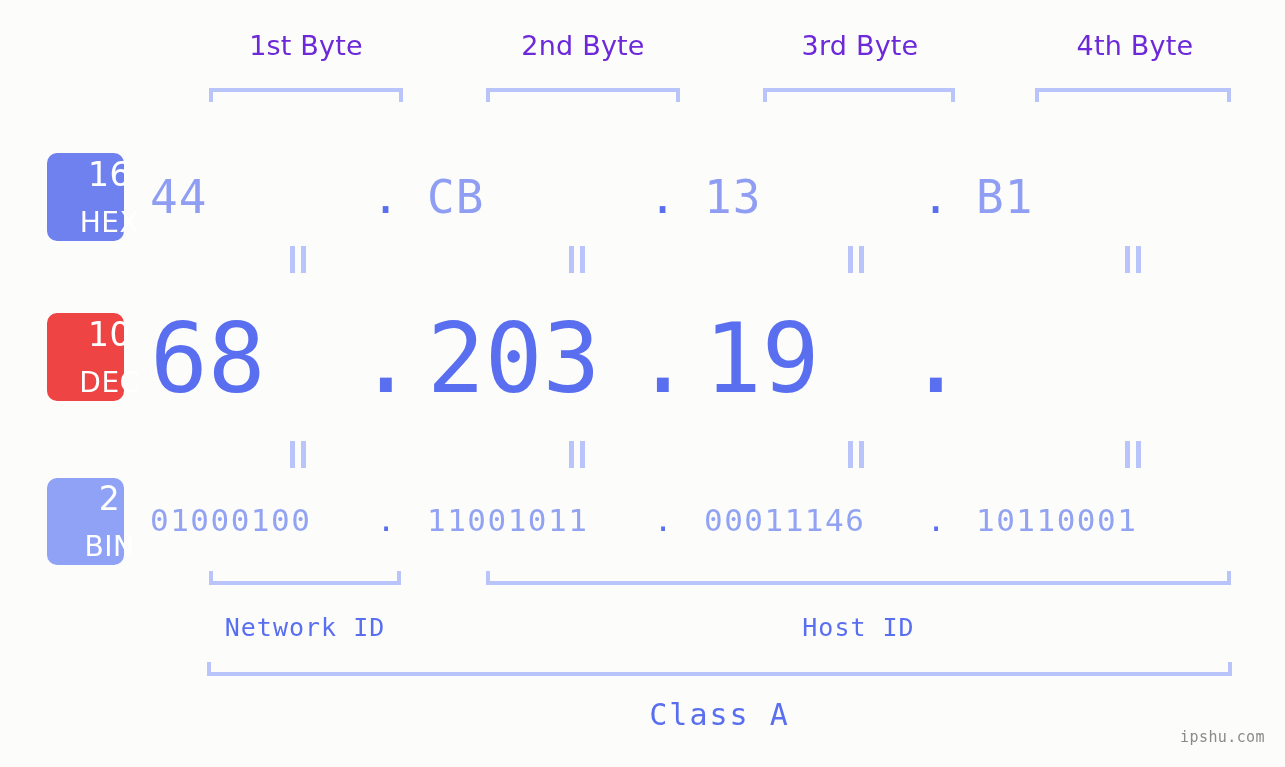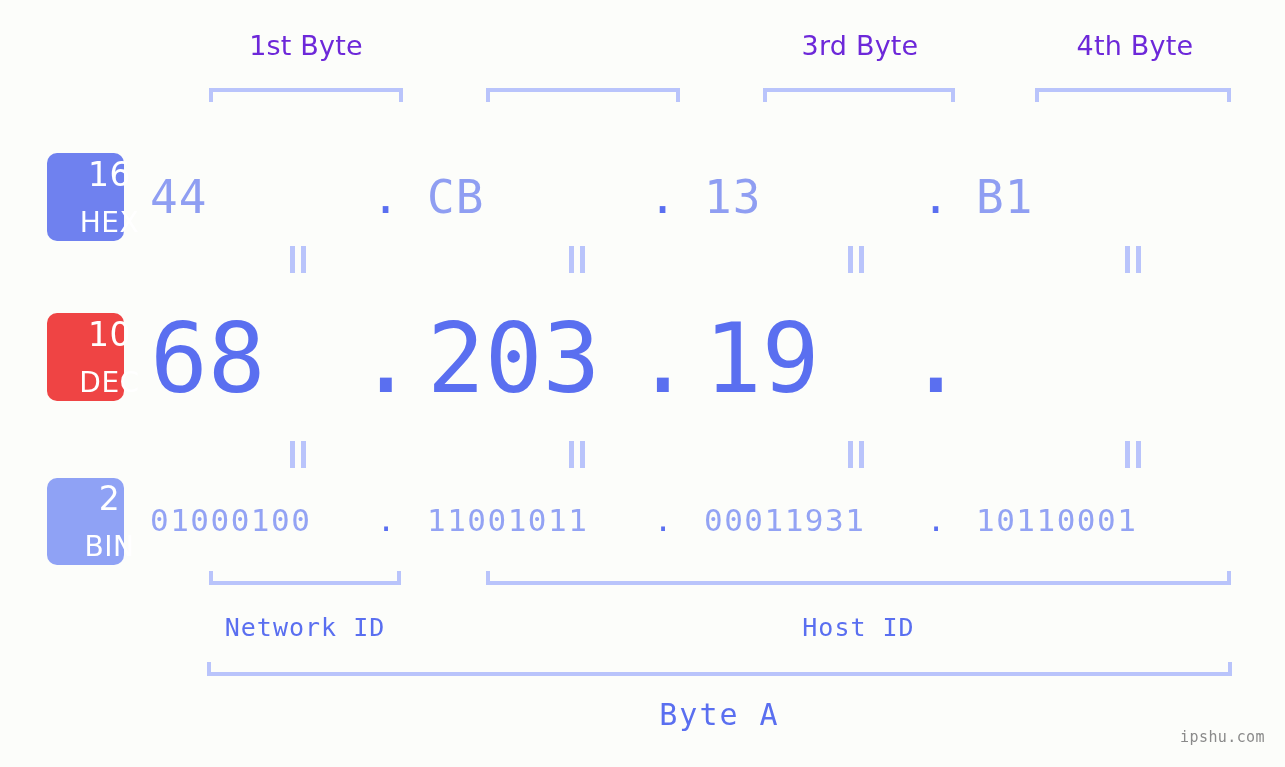--- a/index.html
+++ b/index.html
@@ -179,20 +179,21 @@
   }
 </style>
 </head>
 <body>
 
 <div class="stage">
 
   <div class="byte-head" style="left:206px; width:200px;">1st Byte</div>
   <div class="bracket-down" style="left:209px; top:88px; width:194px;"></div>
 
+  <div class="byte-head" style="left:484px; width:198px;">2nd Byte</div>
   <div class="bracket-down" style="left:486px; top:88px; width:194px;"></div>
 
   <div class="byte-head" style="left:761px; width:198px;">3rd Byte</div>
   <div class="bracket-down" style="left:763px; top:88px; width:192px;"></div>
 
   <div class="byte-head" style="left:1036px; width:198px;">4th Byte</div>
   <div class="bracket-down" style="left:1035px; top:88px; width:196px;"></div>
 
   <div class="badge" id="badge-hex">
     <span class="num">16</span>
@@ -260,29 +261,29 @@
   <div class="eq" style="left:1125px; top:441px;">
       <i></i>
       <i></i>
     </div>
 
   <div class="row" id="row-bin">
     <div class="cell" style="width:195px;">01000100</div>
     <div class="dot" style="width:82px;">.</div>
     <div class="cell" style="width:195px;">11001011</div>
     <div class="dot" style="width:82px;">.</div>
-    <div class="cell" style="width:192px;">00011931</div>
+    <div class="cell" style="width:192px;">00011146</div>
     <div class="dot" style="width:80px;">.</div>
     <div class="cell" style="width:196px;">10110001</div>
   </div>
 
   <div class="bracket-up" style="left:209px; top:571px; width:192px;"></div>
   <div class="section-label" style="left:205px; top:613px; width:200px;">Network ID</div>
 
   <div class="bracket-up" style="left:486px; top:571px; width:745px;"></div>
   <div class="section-label" style="left:486px; top:613px; width:745px;">Host ID</div>
 
   <div class="bracket-up" style="left:207px; top:662px; width:1025px;"></div>
-  <div class="class-label" style="left:207px; top:697px; width:1025px;">Byte A</div>
+  <div class="class-label" style="left:207px; top:697px; width:1025px;">Class A</div>
 
   <div id="watermark">ipshu.com</div>
 
 </div>
 
 </body></html>

